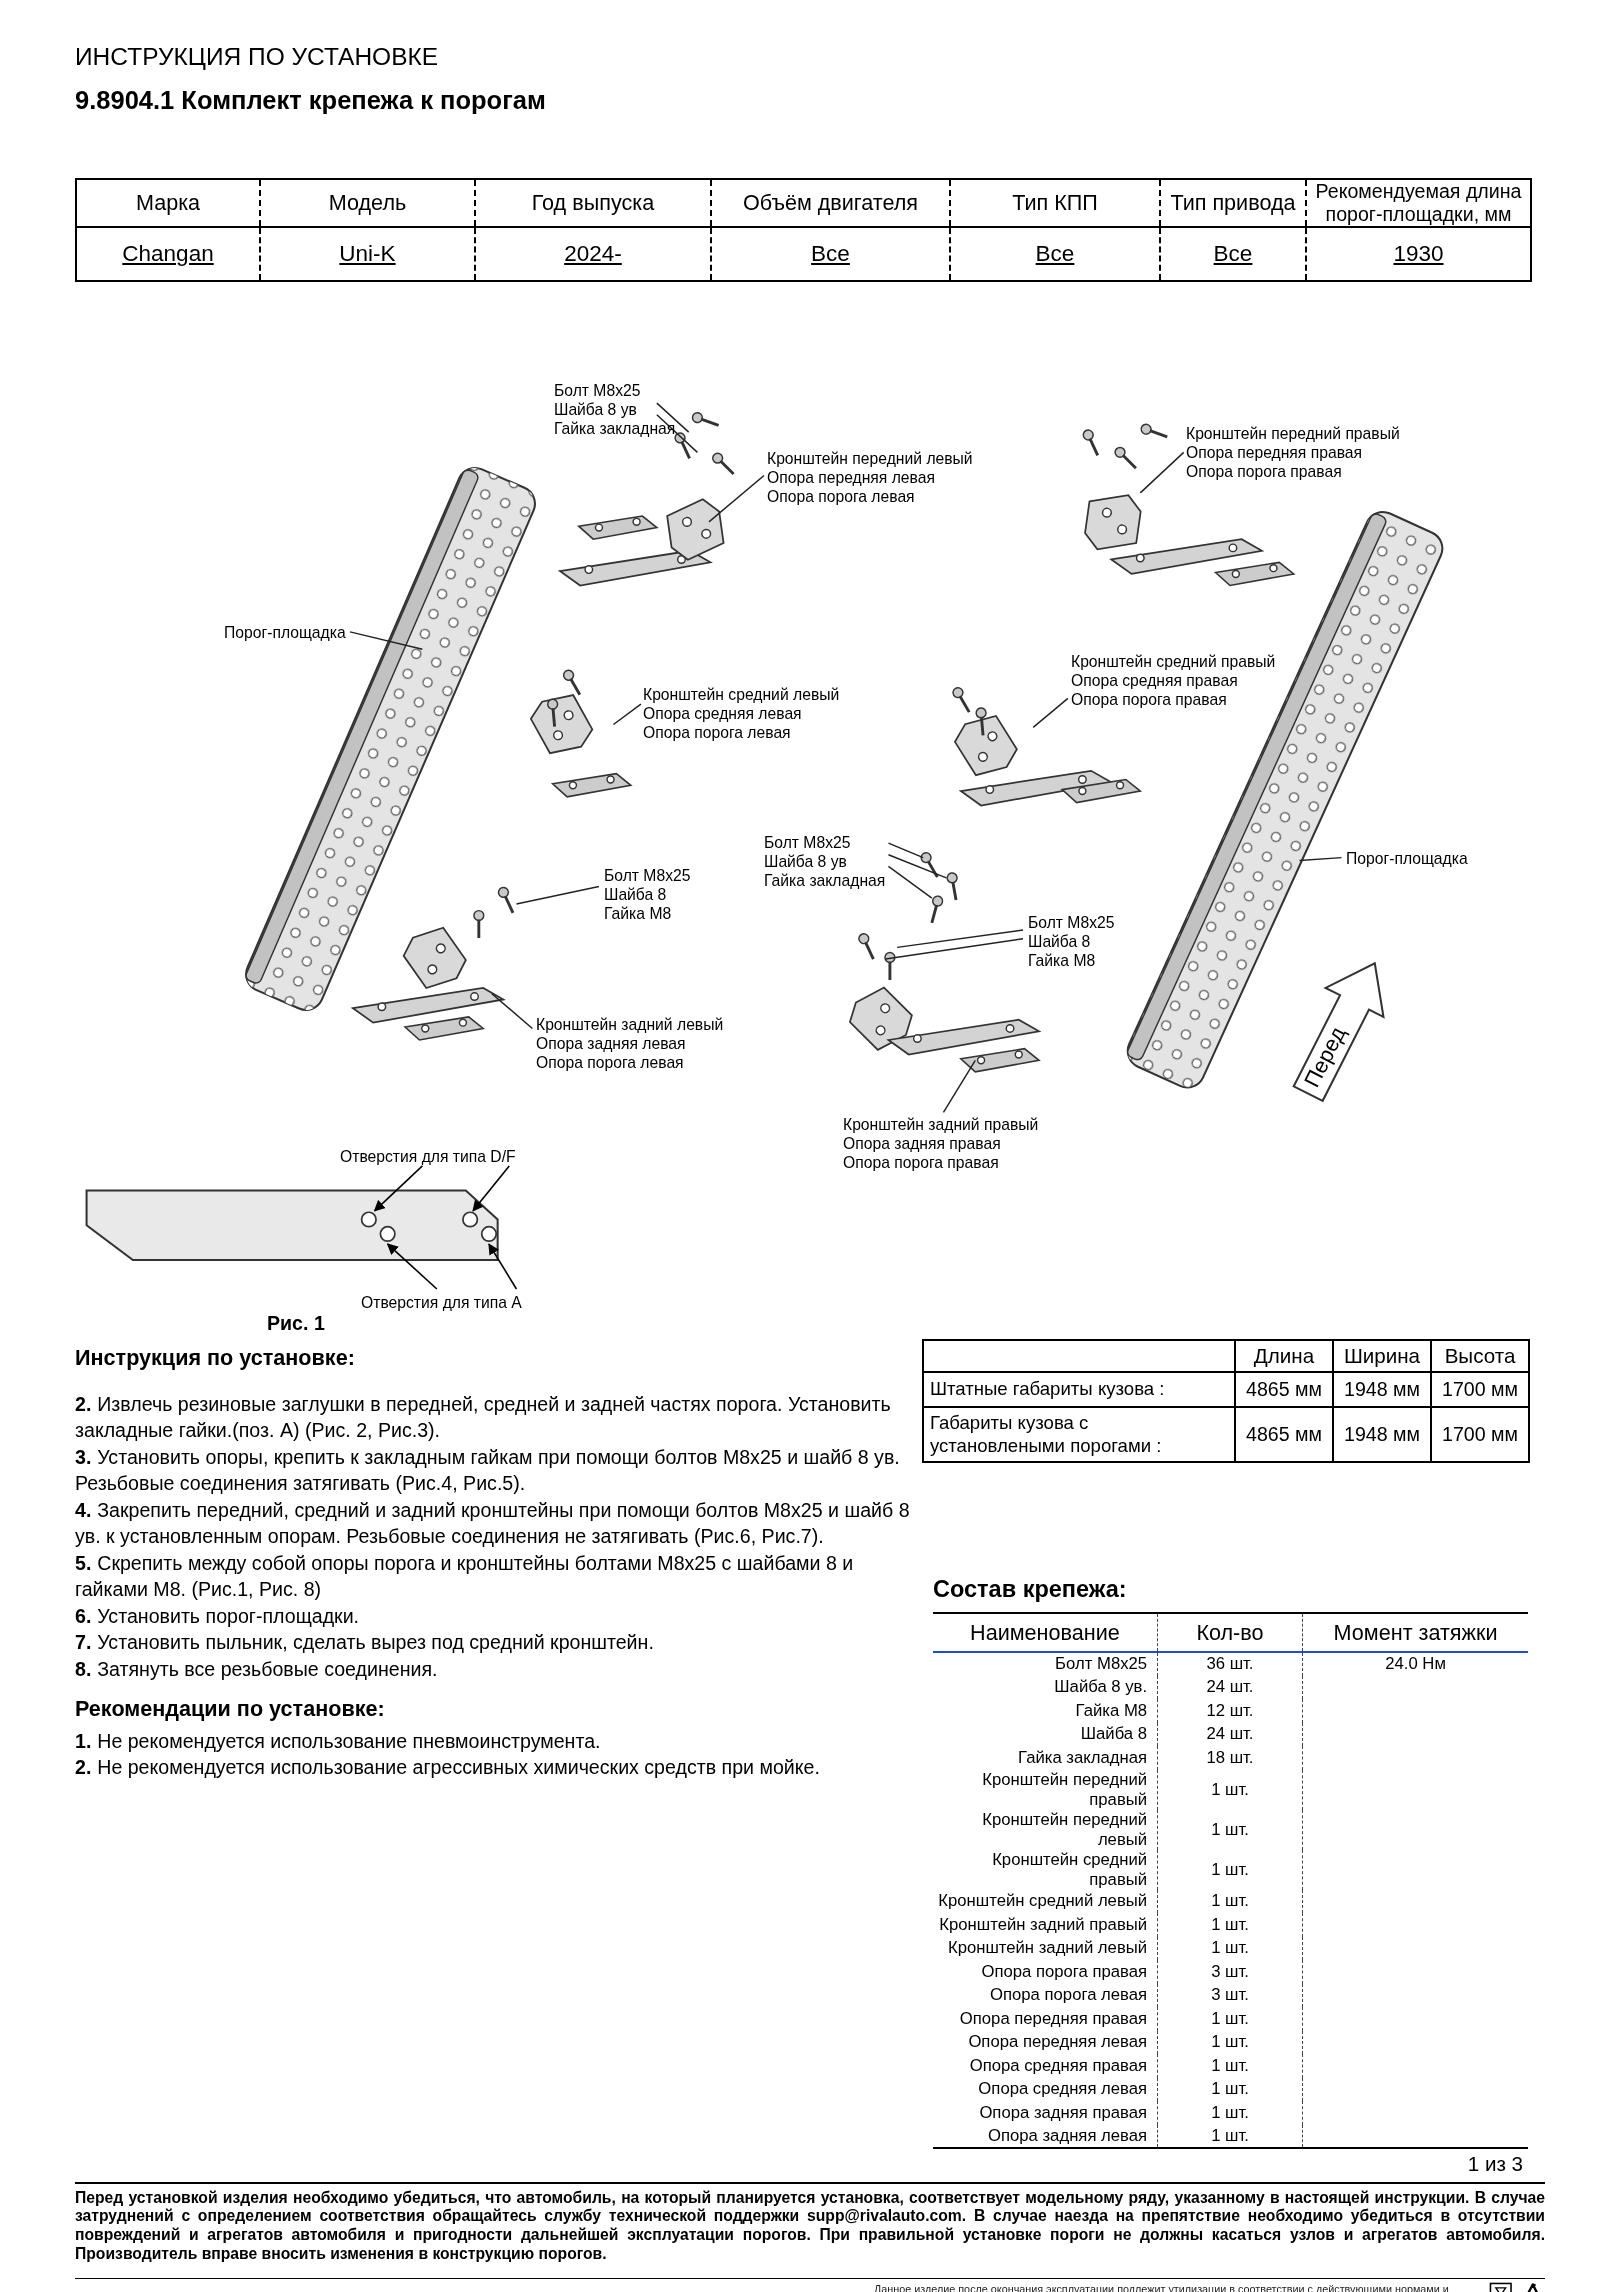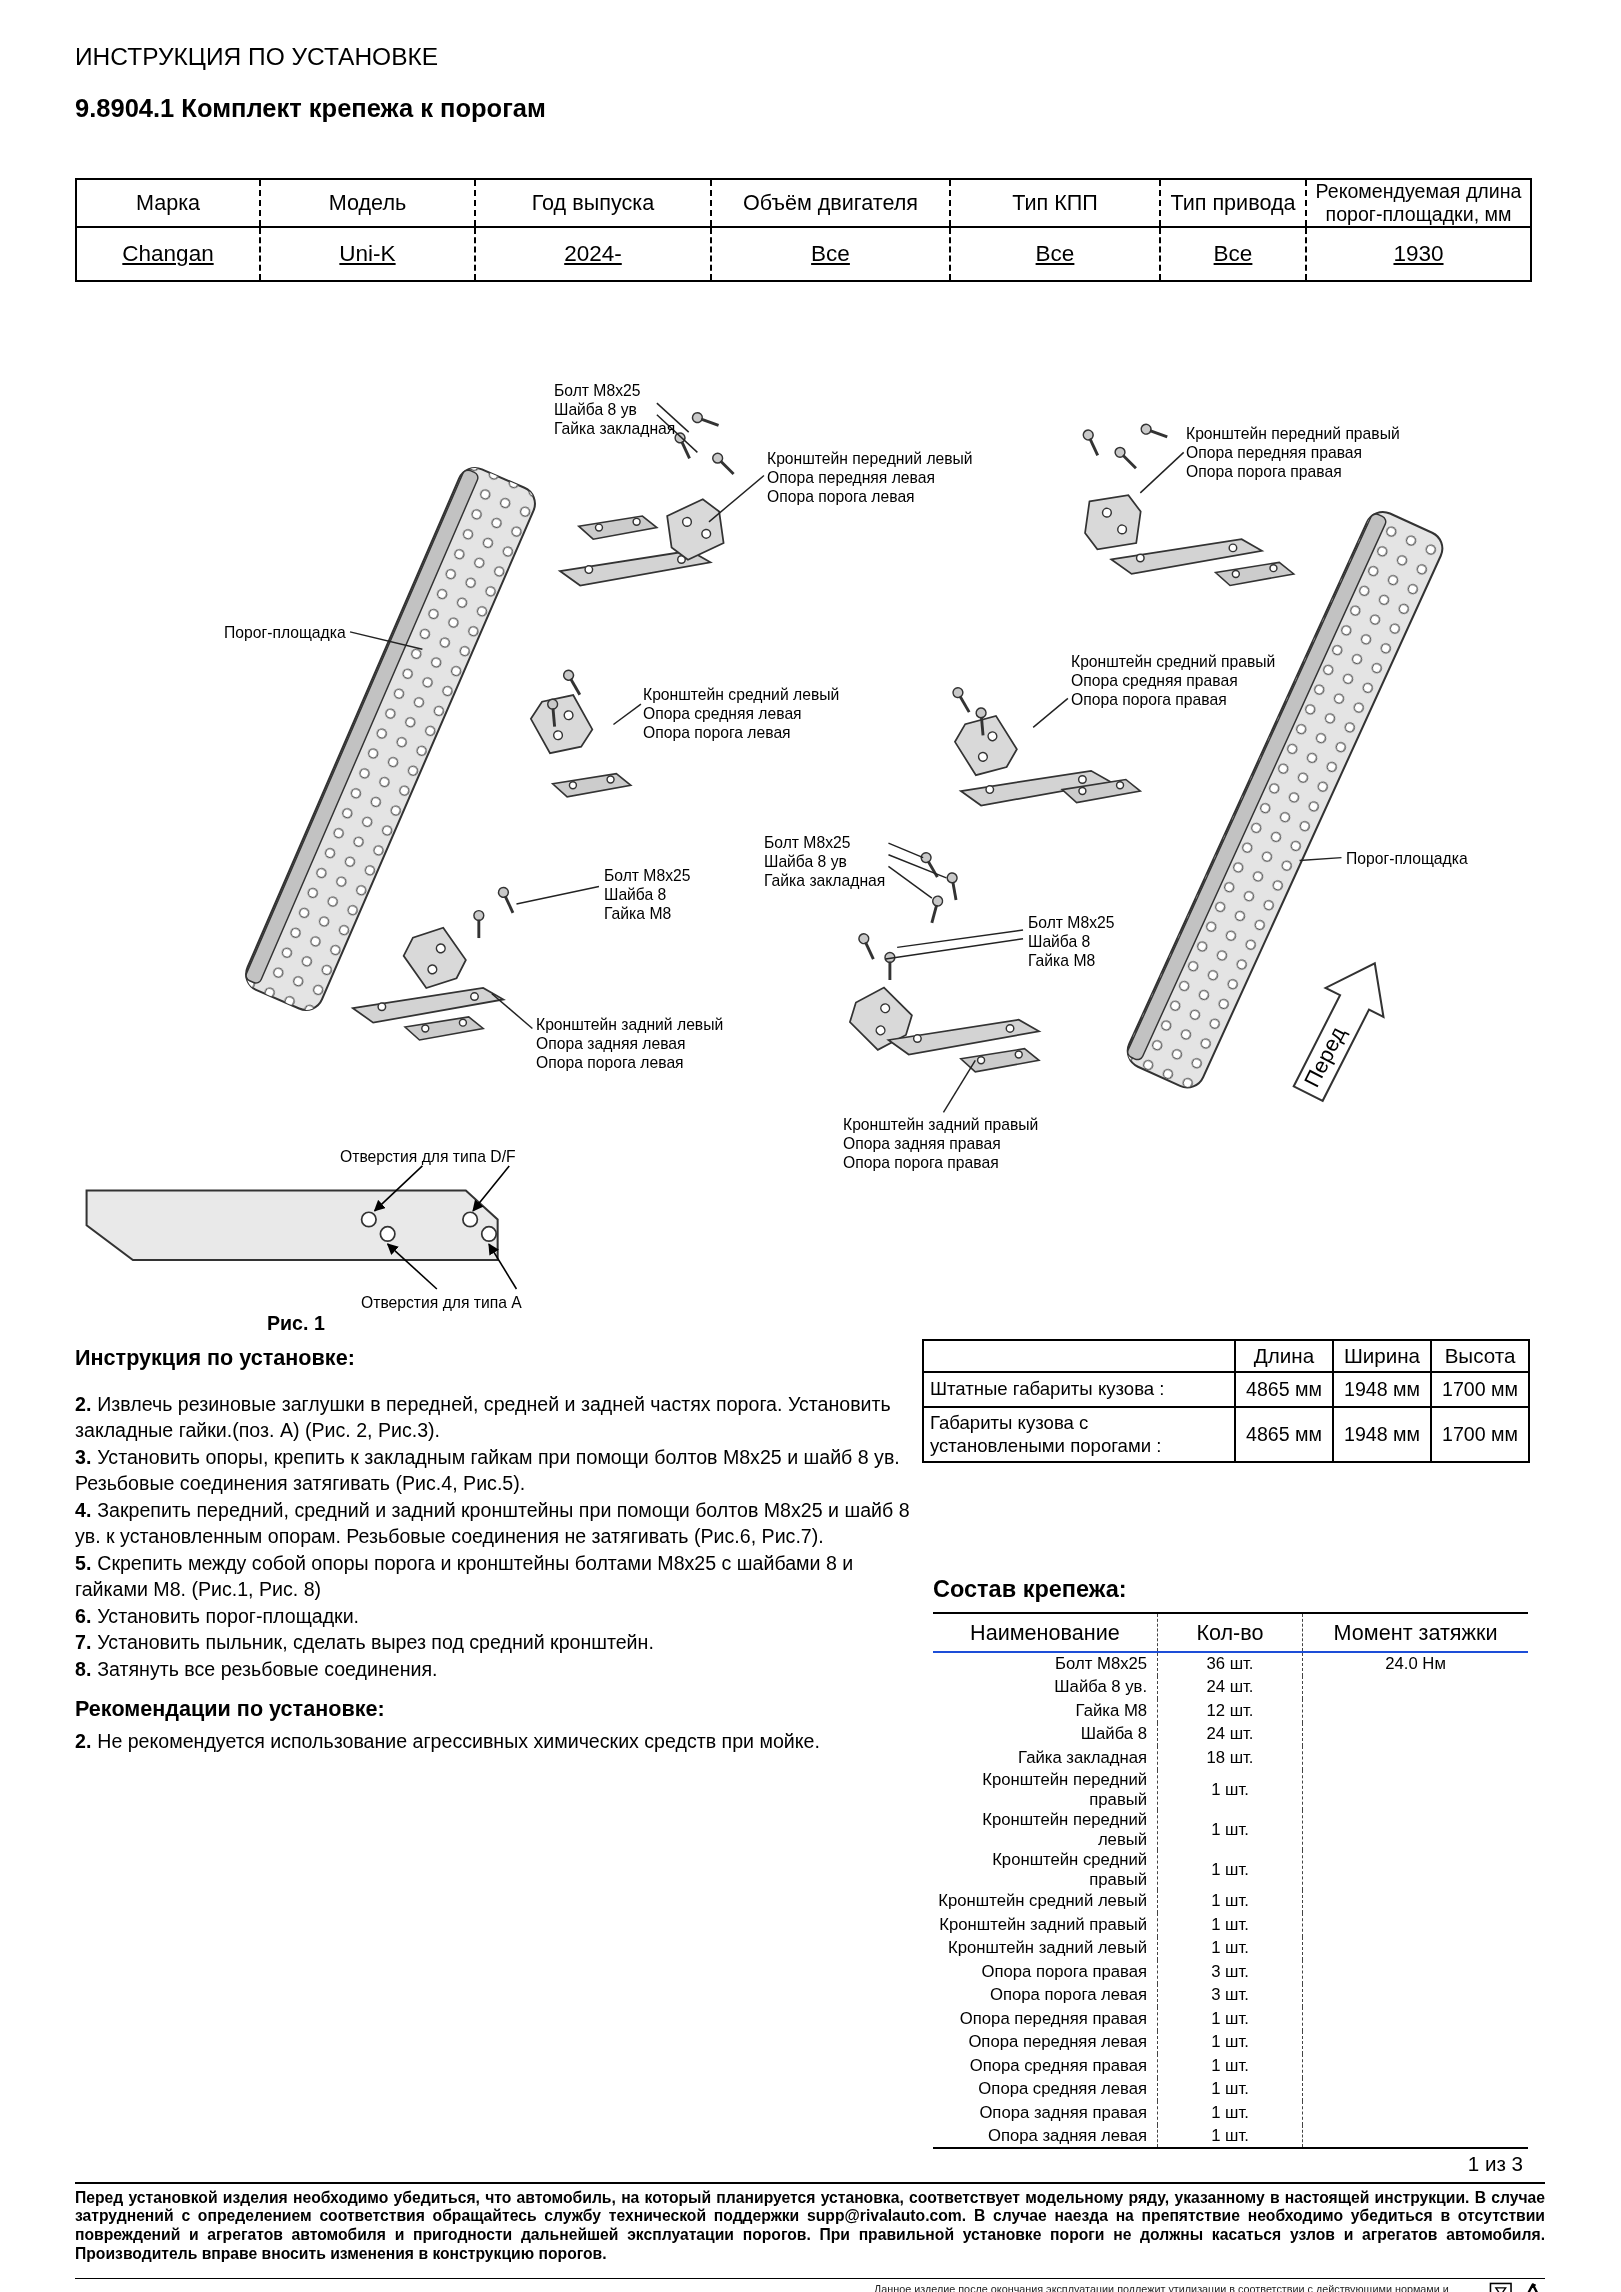--- a/index.html
+++ b/index.html
@@ -2,21 +2,21 @@
 <html><head>
 <meta charset="utf-8">
 <style>
   * { margin:0; padding:0; box-sizing:border-box; }
   html,body { width:1621px; height:2293px; }
   body { background:#fff; color:#000; font-family:"Liberation Sans","DejaVu Sans",sans-serif; position:relative; overflow:hidden; }
   .abs { position:absolute; }
 
   
   #title-line1 { font-size:24.5px; }
-  #title-line2 { font-size:25.5px; font-weight:bold; margin-top:23px; }
+  #title-line2 { font-size:25.5px; font-weight:bold; margin-top:15px; }
 
   
   table.vtable { border-collapse:collapse; table-layout:fixed; border:2px solid #000; }
   .vtable td { border-left:2px dashed #000; text-align:center; vertical-align:middle; }
   .vtable tr td:first-child { border-left:none; }
   .vtable tr.hdr { border-bottom:2px solid #000; height:48px; font-size:21.6px; }
   .vtable tr.hdr td.small { font-size:19.6px; line-height:1.15; }
   .vtable tr.dat { height:54px; font-size:22.5px;text-decoration:underline; }
 
   
@@ -273,20 +273,21 @@
 <div id="instructions">
   <h3>Инструкция по установке:</h3>
   <p class="li"><b>2.</b><span>Извлечь резиновые заглушки в передней, средней и задней частях порога. Установить закладные гайки.(поз. А) (Рис. 2, Рис.3).</span></p>
   <p class="li"><b>3.</b><span>Установить опоры, крепить к закладным гайкам при помощи болтов М8х25 и шайб 8 ув. Резьбовые соединения затягивать (Рис.4, Рис.5).</span></p>
   <p class="li"><b>4.</b><span>Закрепить передний, средний и задний кронштейны при помощи болтов М8х25 и шайб 8 ув. к установленным опорам. Резьбовые соединения не затягивать (Рис.6, Рис.7).</span></p>
   <p class="li"><b>5.</b><span>Скрепить между собой опоры порога и кронштейны болтами М8х25 с шайбами 8 и гайками М8. (Рис.1, Рис. 8)</span></p>
   <p class="li"><b>6.</b><span>Установить порог-площадки.</span></p>
   <p class="li"><b>7.</b><span>Установить пыльник, сделать вырез под средний кронштейн.</span></p>
   <p class="li"><b>8.</b><span>Затянуть все резьбовые соединения.</span></p>
   <h3 id="recs-heading" style="margin-bottom:5.9px;">Рекомендации по установке:</h3>
+  <p class="li"><b>1.</b><span>Не рекомендуется использование пневмоинструмента.</span></p>
   <p class="li"><b>2.</b><span>Не рекомендуется использование агрессивных химических средств при мойке.</span></p>
 </div>
 
 <table class="dtable abs" style="left:922px; top:1339px;">
   <colgroup>
       <col style="width:312px">
       <col style="width:98px">
       <col style="width:98px">
       <col style="width:98px">
     </colgroup>

